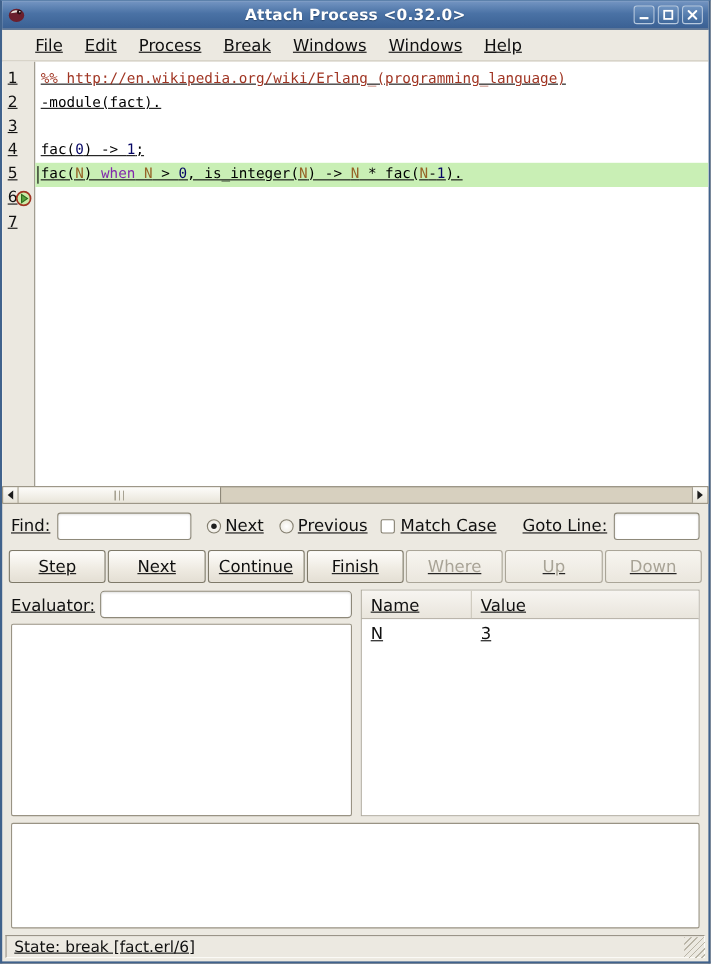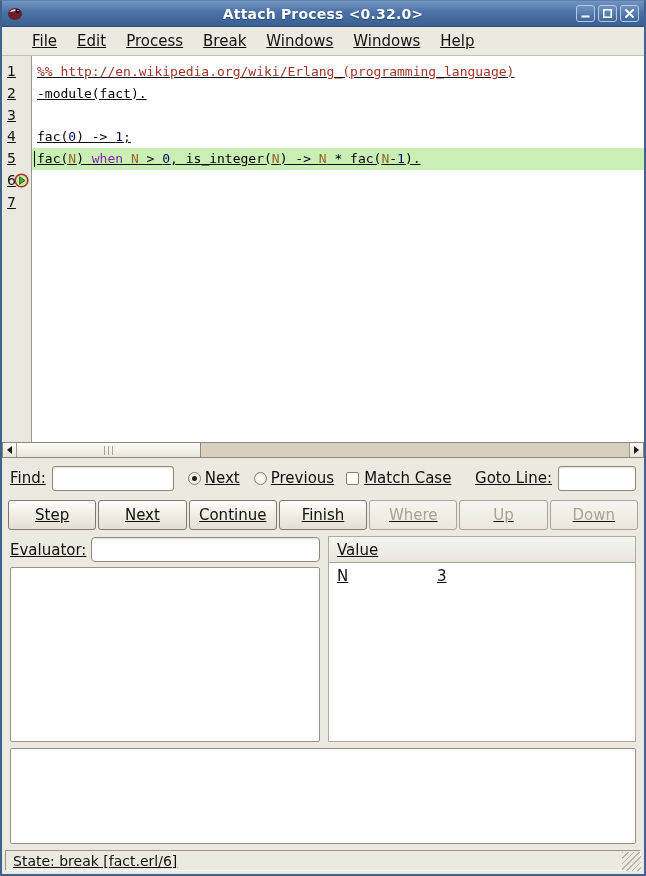--- a/index.html
+++ b/index.html
@@ -195,20 +195,21 @@
   <div class="middle">
     <div class="left-col">
       <div class="eval-row">
         <span>Evaluator:</span>
         <input class="tinput eval-input" value="" style="">
       </div>
       <div class="eval-out"></div>
     </div>
     <div class="right-col">
       <div class="var-header">
+        <div class="vh-cell vh-name">Name</div>
         <div class="vh-cell vh-value">Value</div>
       </div>
       <div class="var-list" id="varlist">
           <div class="var-row">
             <div class="vr-name">N</div>
             <div class="vr-value">3</div>
           </div>
         </div>
     </div>
   </div>

